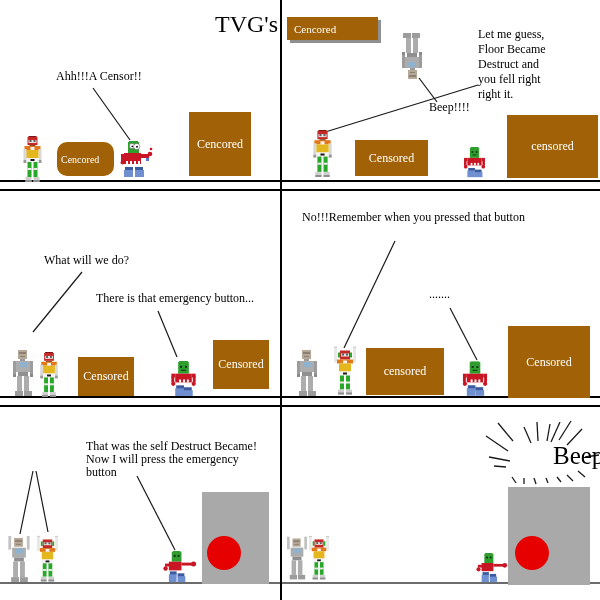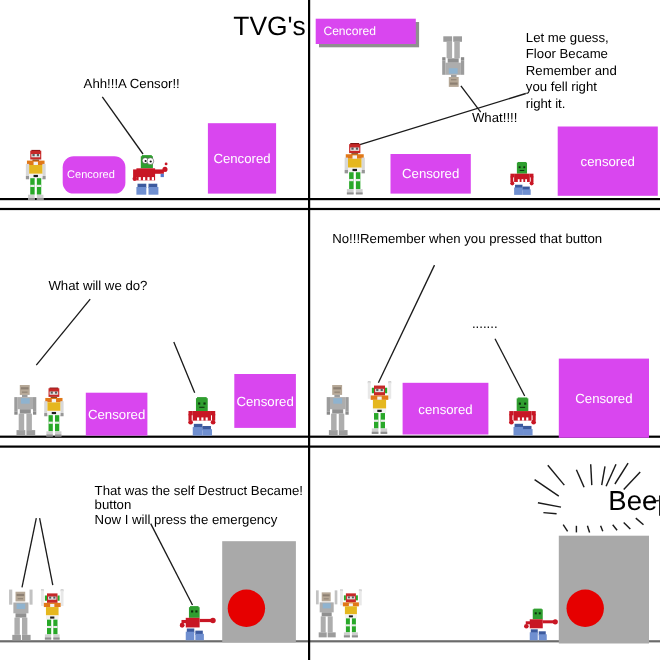--- a/index.html
+++ b/index.html
@@ -1,21 +1,21 @@
 <!DOCTYPE html>
 <html><head>
 <meta charset="utf-8">
 <style>
   html,body{margin:0;padding:0;background:#fff;}
   #canvas{position:relative;width:600px;height:600px;background:#ffffff;overflow:hidden;
-          font-family:Liberation Sans, sans-serif;color:#000;}
+          font-family:Liberation Serif, serif;color:#000;}
   .divider{position:absolute;background:#000;}
   .ground{position:absolute;left:0;width:600px;background:#000;}
   .txt{position:absolute;font-size:12px;line-height:13px;white-space:nowrap;color:#000;}
-  .cbox{position:absolute;background:#d946ef;color:#fff;display:flex;align-items:center;
+  .cbox{position:absolute;background:#a16207;color:#fff;display:flex;align-items:center;
         justify-content:center;font-size:12px;white-space:nowrap;}
   .cbox.left-align{justify-content:flex-start;}
   .sprite{position:absolute;}
   .overlay{position:absolute;left:0;top:0;pointer-events:none;}
   .graybtn{position:absolute;background:#a9a9a9;}
   .redcircle{position:absolute;border-radius:50%;background:#e60000;}
   #title{position:absolute;font-size:24px;text-align:right;}
   .big{font-size:24px;line-height:26px;}
   .beep{font-size:25px;line-height:26px;}
 </style>
@@ -206,62 +206,63 @@
       <line x1="534" y1="478" x2="536" y2="484"></line>
       <line x1="546" y1="478" x2="548" y2="483"></line>
       <line x1="557" y1="477" x2="561" y2="482"></line>
       <line x1="567" y1="475" x2="573" y2="481"></line>
       <line x1="578" y1="471" x2="585" y2="477"></line>
     </g>
   </svg>
 
   <div id="title" style="left:150px;top:11px;width:128px;">TVG's</div>
 
-  <div class="txt" style="left:76px;top:70px;">Ahh!!!A Censor!!</div>
+  <div class="txt" style="left:56px;top:70px;">Ahh!!!A Censor!!</div>
   <div class="cbox left-align" style="left:57px;top:142px;width:53px;height:34px;border-radius:10px;font-size:10px;padding-left:4px;">
     <span>Cencored</span>
   </div>
   <div class="cbox" style="left:189px;top:112px;width:62px;height:64px;">
     <span>Cencored</span>
   </div>
   <svg class="sprite" style="left:22px;top:136px;" width="21" height="46" viewBox="0 0 20 46">
       <use href="#hero-stand"></use>
     </svg>
   <svg class="sprite" style="left:119px;top:141px;" width="34" height="37" viewBox="0 0 34 37">
       <use href="#censor-point"></use>
     </svg>
 
   <div class="cbox left-align" style="left:287px;top:17px;width:84px;height:23px;font-size:11px;padding-left:7px;box-shadow:3px 3px 0 0 #8f8f8f;">
     <span>Cencored</span>
   </div>
   <div class="txt" style="left:478px;top:27px;line-height:15px;">
     <div>Let me guess,</div>
     <div>Floor Became</div>
-    <div>Remember and</div>
+    <div>Destruct and</div>
     <div>you fell right</div>
     <div>right it.</div>
   </div>
-  <div class="txt" style="left:429px;top:101px;">What!!!!</div>
+  <div class="txt" style="left:429px;top:101px;">Beep!!!!</div>
   <div class="cbox" style="left:355px;top:140px;width:73px;height:36px;">
     <span>Censored</span>
   </div>
   <div class="cbox" style="left:507px;top:115px;width:91px;height:63px;">
     <span>censored</span>
   </div>
   <svg class="sprite" style="left:401px;top:31px;" width="22" height="49" viewBox="0 0 22 47">
       <use href="#graybot" transform="rotate(180 11 23.5)"></use>
     </svg>
   <svg class="sprite" style="left:312px;top:130px;" width="21" height="47" viewBox="0 0 20 46">
       <use href="#hero-stand"></use>
     </svg>
   <svg class="sprite" style="left:463px;top:147px;" width="23" height="31" viewBox="0 0 27 37">
       <use href="#censor-akimbo"></use>
     </svg>
 
   <div class="txt" style="left:44px;top:254px;">What will we do?</div>
+  <div class="txt" style="left:96px;top:292px;">There is that emergency button...</div>
   <div class="cbox" style="left:78px;top:357px;width:56px;height:39px;">
     <span>Censored</span>
   </div>
   <div class="cbox" style="left:213px;top:340px;width:56px;height:49px;">
     <span>Censored</span>
   </div>
   <svg class="sprite" style="left:12px;top:350px;" width="22" height="47" viewBox="0 0 22 47">
       <use href="#graybot"></use>
     </svg>
   <svg class="sprite" style="left:39px;top:352px;" width="20" height="45" viewBox="0 0 20 46">
@@ -286,22 +287,22 @@
     </svg>
   <svg class="sprite" style="left:334px;top:346px;" width="22" height="51" viewBox="0 0 22 50">
       <use href="#hero-up"></use>
     </svg>
   <svg class="sprite" style="left:462px;top:361px;" width="26" height="36" viewBox="0 0 27 37">
       <use href="#censor-akimbo"></use>
     </svg>
 
   <div class="txt" style="left:86px;top:440px;">
     <div>That was the self Destruct Became!</div>
+    <div>Now I will press the emergency</div>
     <div>button</div>
-    <div>Now I will press the emergency</div>
   </div>
   <div class="graybtn" style="left:202px;top:492px;width:67px;height:92px;">
     <div class="redcircle" style="left:5px;top:44px;width:34px;height:34px;"></div>
   </div>
   <svg class="sprite" style="left:8px;top:535px;" width="22" height="49" viewBox="0 0 22 50">
       <use href="#graybot-up"></use>
     </svg>
   <svg class="sprite" style="left:37px;top:535px;" width="21" height="49" viewBox="0 0 22 50">
       <use href="#hero-up"></use>
     </svg>

